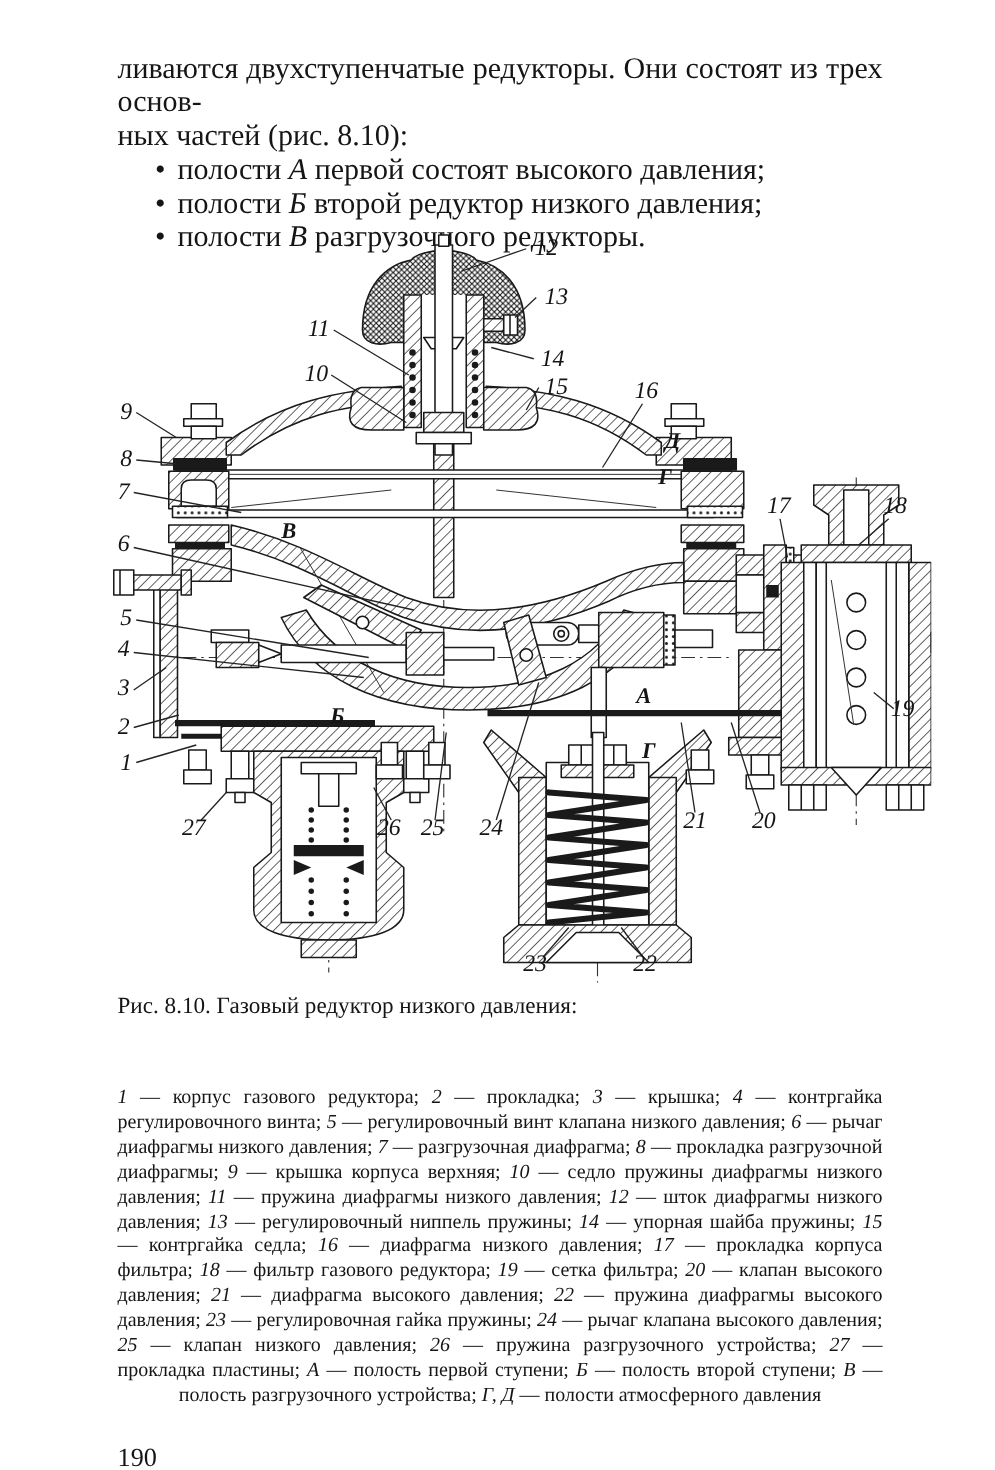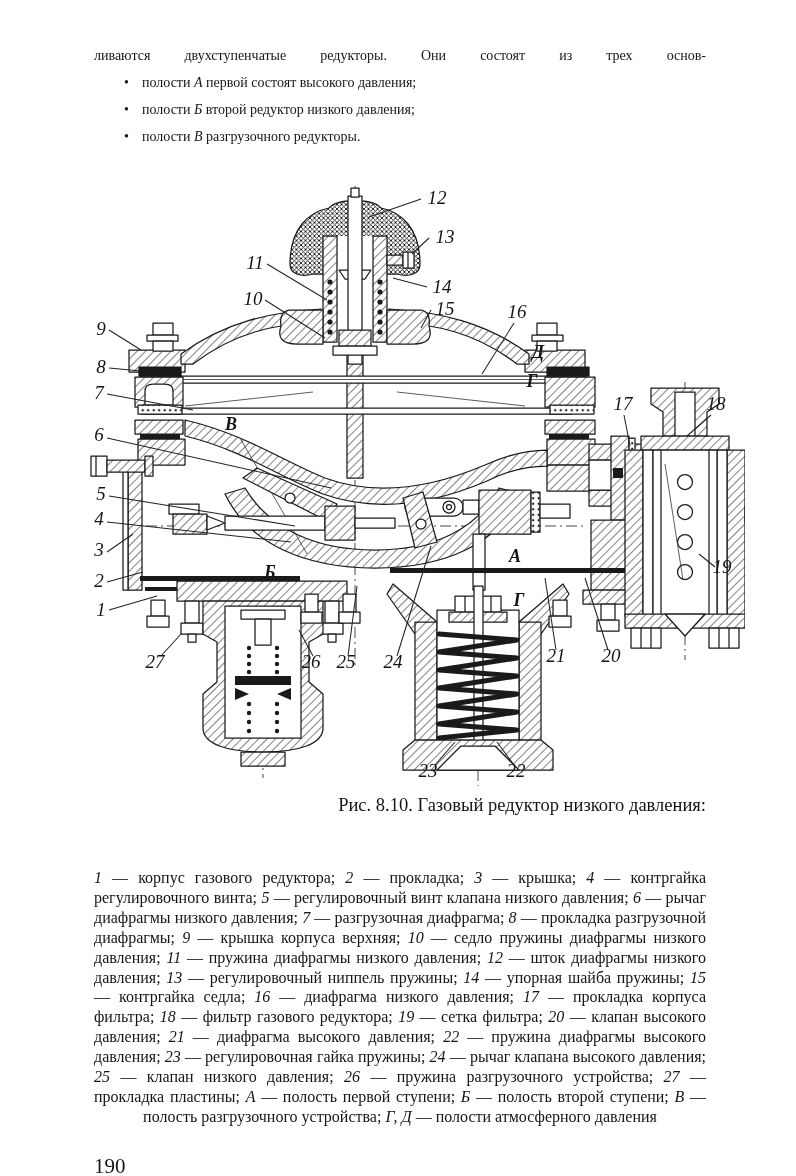--- a/index.html
+++ b/index.html
@@ -1,46 +1,47 @@
 <!DOCTYPE html>
 <html><head>
 <meta charset="utf-8">
 <style>
   html,body{margin:0;padding:0;background:#e8e8e8;}
   #page{position:relative;width:796px;height:1176px;background:#ffffff;overflow:hidden;
         font-family:"Liberation Serif","DejaVu Serif",serif;color:#151515;}
   
-  #intro{position:absolute;left:94px;top:42px;width:612px;font-size:14px;line-height:27px;font-family:Liberation Serif, serif;}
+  #intro{position:absolute;left:94px;top:42px;width:612px;font-size:24px;line-height:27px;font-family:Liberation Serif, serif;}
   .force-just{text-align:justify;text-align-last:justify;}
   .bullets{margin:0;padding:0;list-style:none;}
   .bullets li{padding-left:48px;position:relative;}
   .bullets .dot{position:absolute;left:30px;top:0;}
   .cav{font-style:italic;}
   
   #fig{position:absolute;left:85px;top:182px;width:660px;height:614px;}
   svg{display:block;}
   .co{font:italic 19px "Liberation Serif","DejaVu Serif",serif;fill:#151515;text-anchor:middle;}
   .lt{font:italic 600 18px "Liberation Serif","DejaVu Serif",serif;fill:#151515;text-anchor:middle;}
   .leader{stroke:#222;stroke-width:1.05;}
   .cl{stroke:#333;stroke-width:0.9;stroke-dasharray:11 4 2 4;fill:none;}
   .thin{stroke:#333;stroke-width:0.8;}
   
-  #caption{position:absolute;left:94px;top:795px;width:612px;text-align:right;font-size:18.5px;}
+  #caption{position:absolute;left:94px;top:795px;width:612px;text-align:left;font-size:18.5px;}
   #legend{position:absolute;left:94px;top:824px;width:612px;font-size:16px;line-height:19.9px;
           text-align:justify;text-align-last:center;margin-top:44px;}
   #legend .n{font-style:italic;}
   #pagenum{position:absolute;left:94px;top:1118px;font-size:21px;margin-top:36px;}
 </style>
 </head>
 <body>
 
 <div id="page">
 
   <div id="intro">
     <div class="force-just">ливаются двухступенчатые редукторы. Они состоят из трех основ-</div>
+    <div>ных частей (рис. 8.10):</div>
     <ul class="bullets">
       <li><span class="dot">•</span><span>полости</span> <span class="cav">А</span> <span>первой состоят высокого давления;</span></li>
       <li><span class="dot">•</span><span>полости</span> <span class="cav">Б</span> <span>второй редуктор низкого давления;</span></li>
       <li><span class="dot">•</span><span>полости</span> <span class="cav">В</span> <span>разгрузочного редукторы.</span></li>
     </ul>
   </div>
 
   <div id="fig">
   <svg width="660" height="614" viewBox="0 0 660 614" xmlns="http://www.w3.org/2000/svg">
     <defs>

